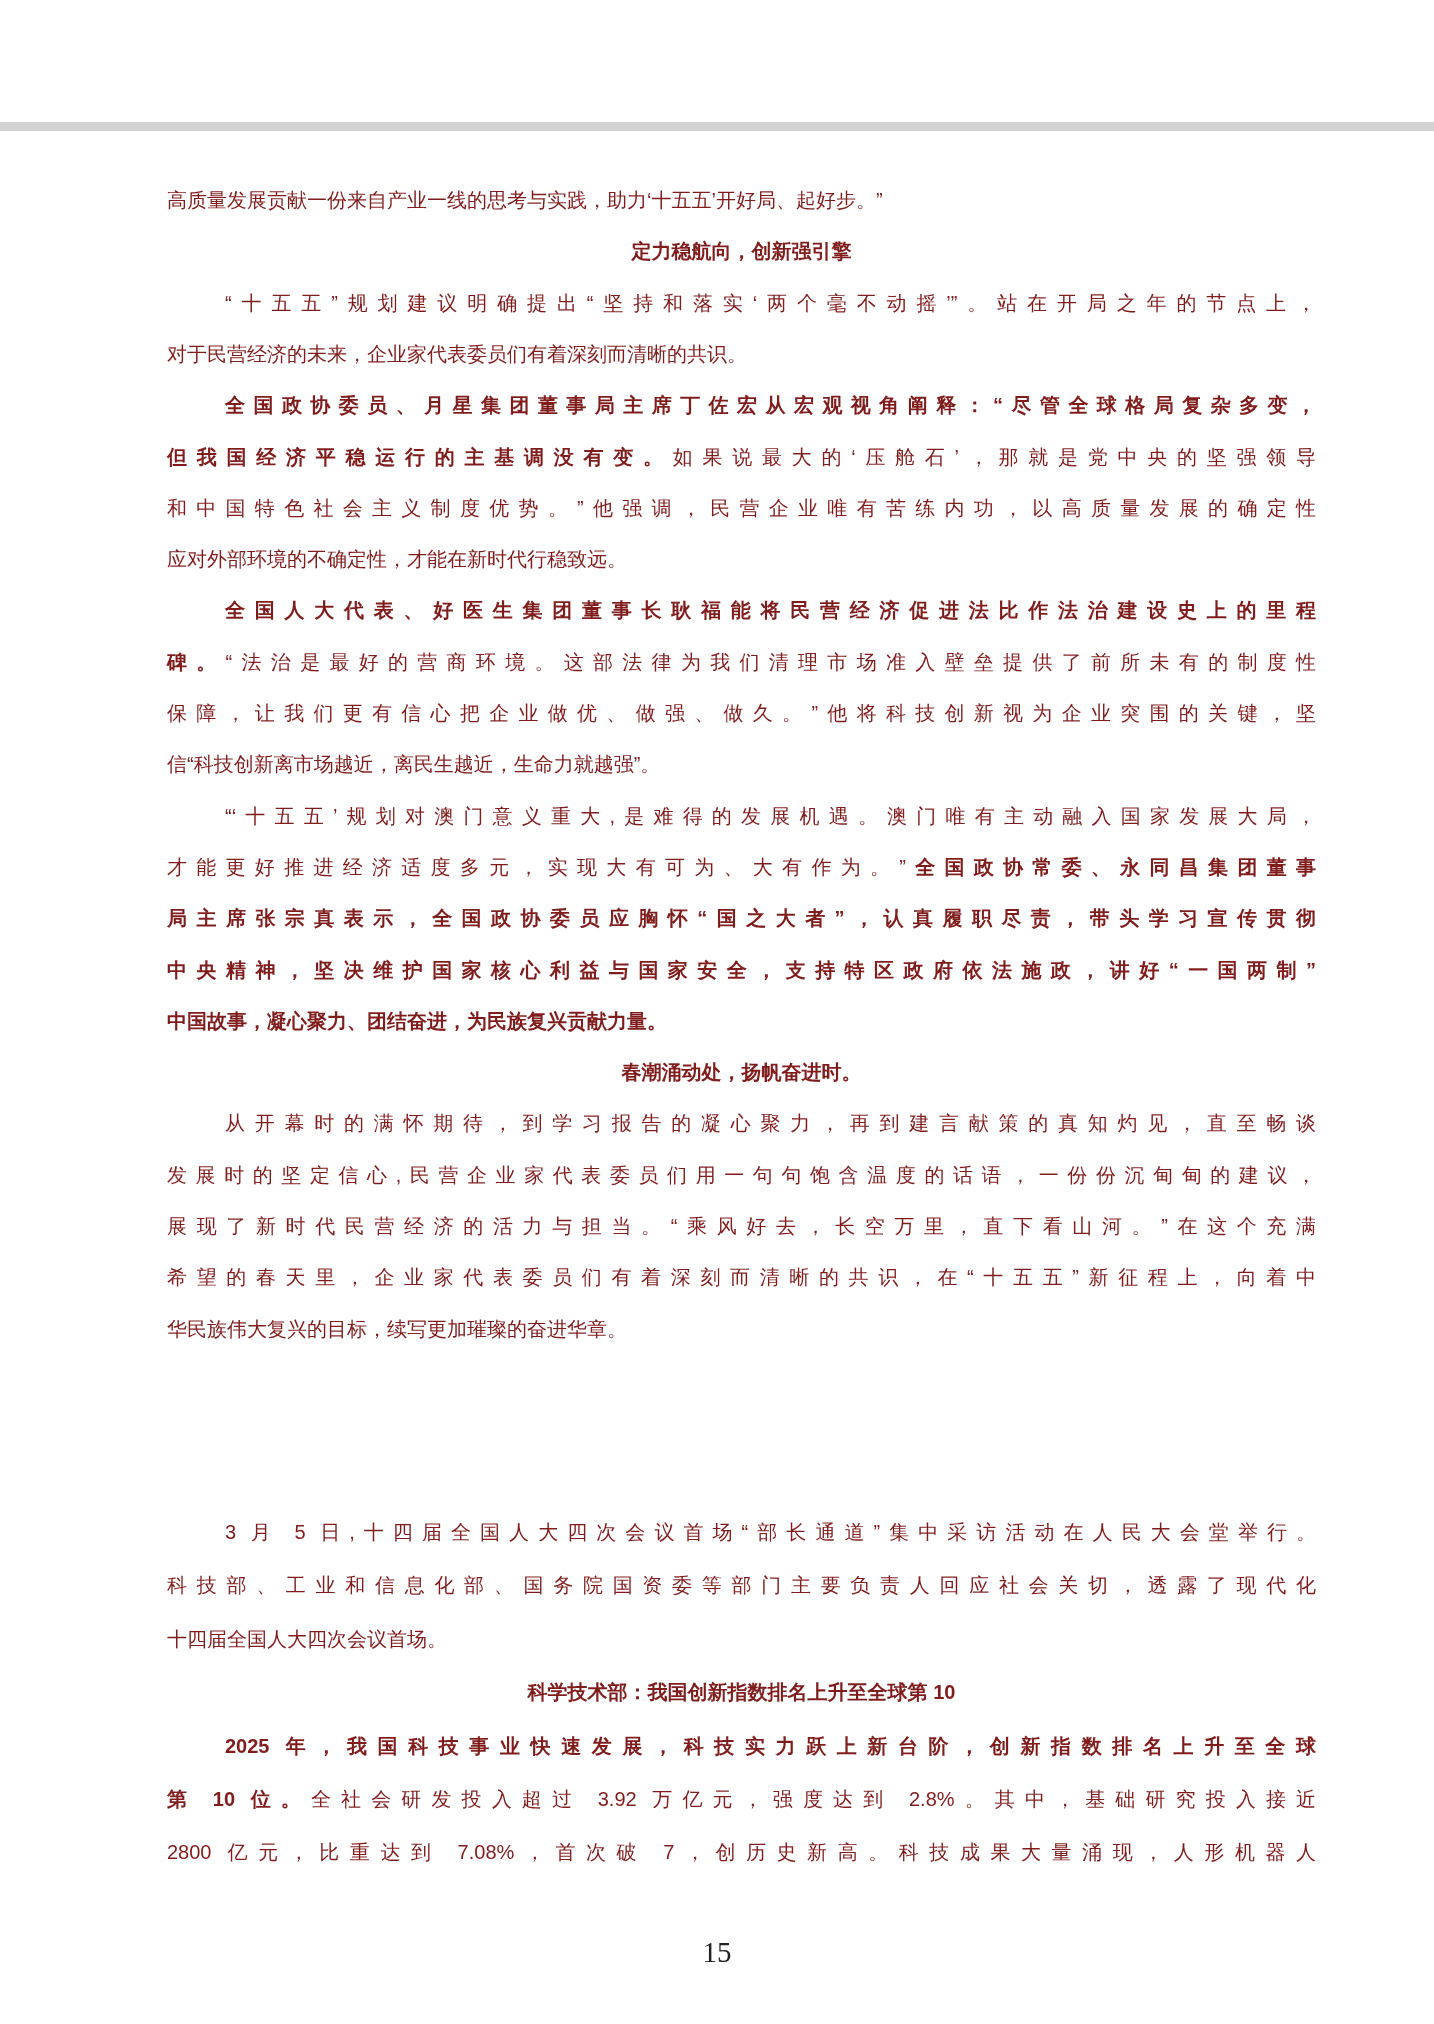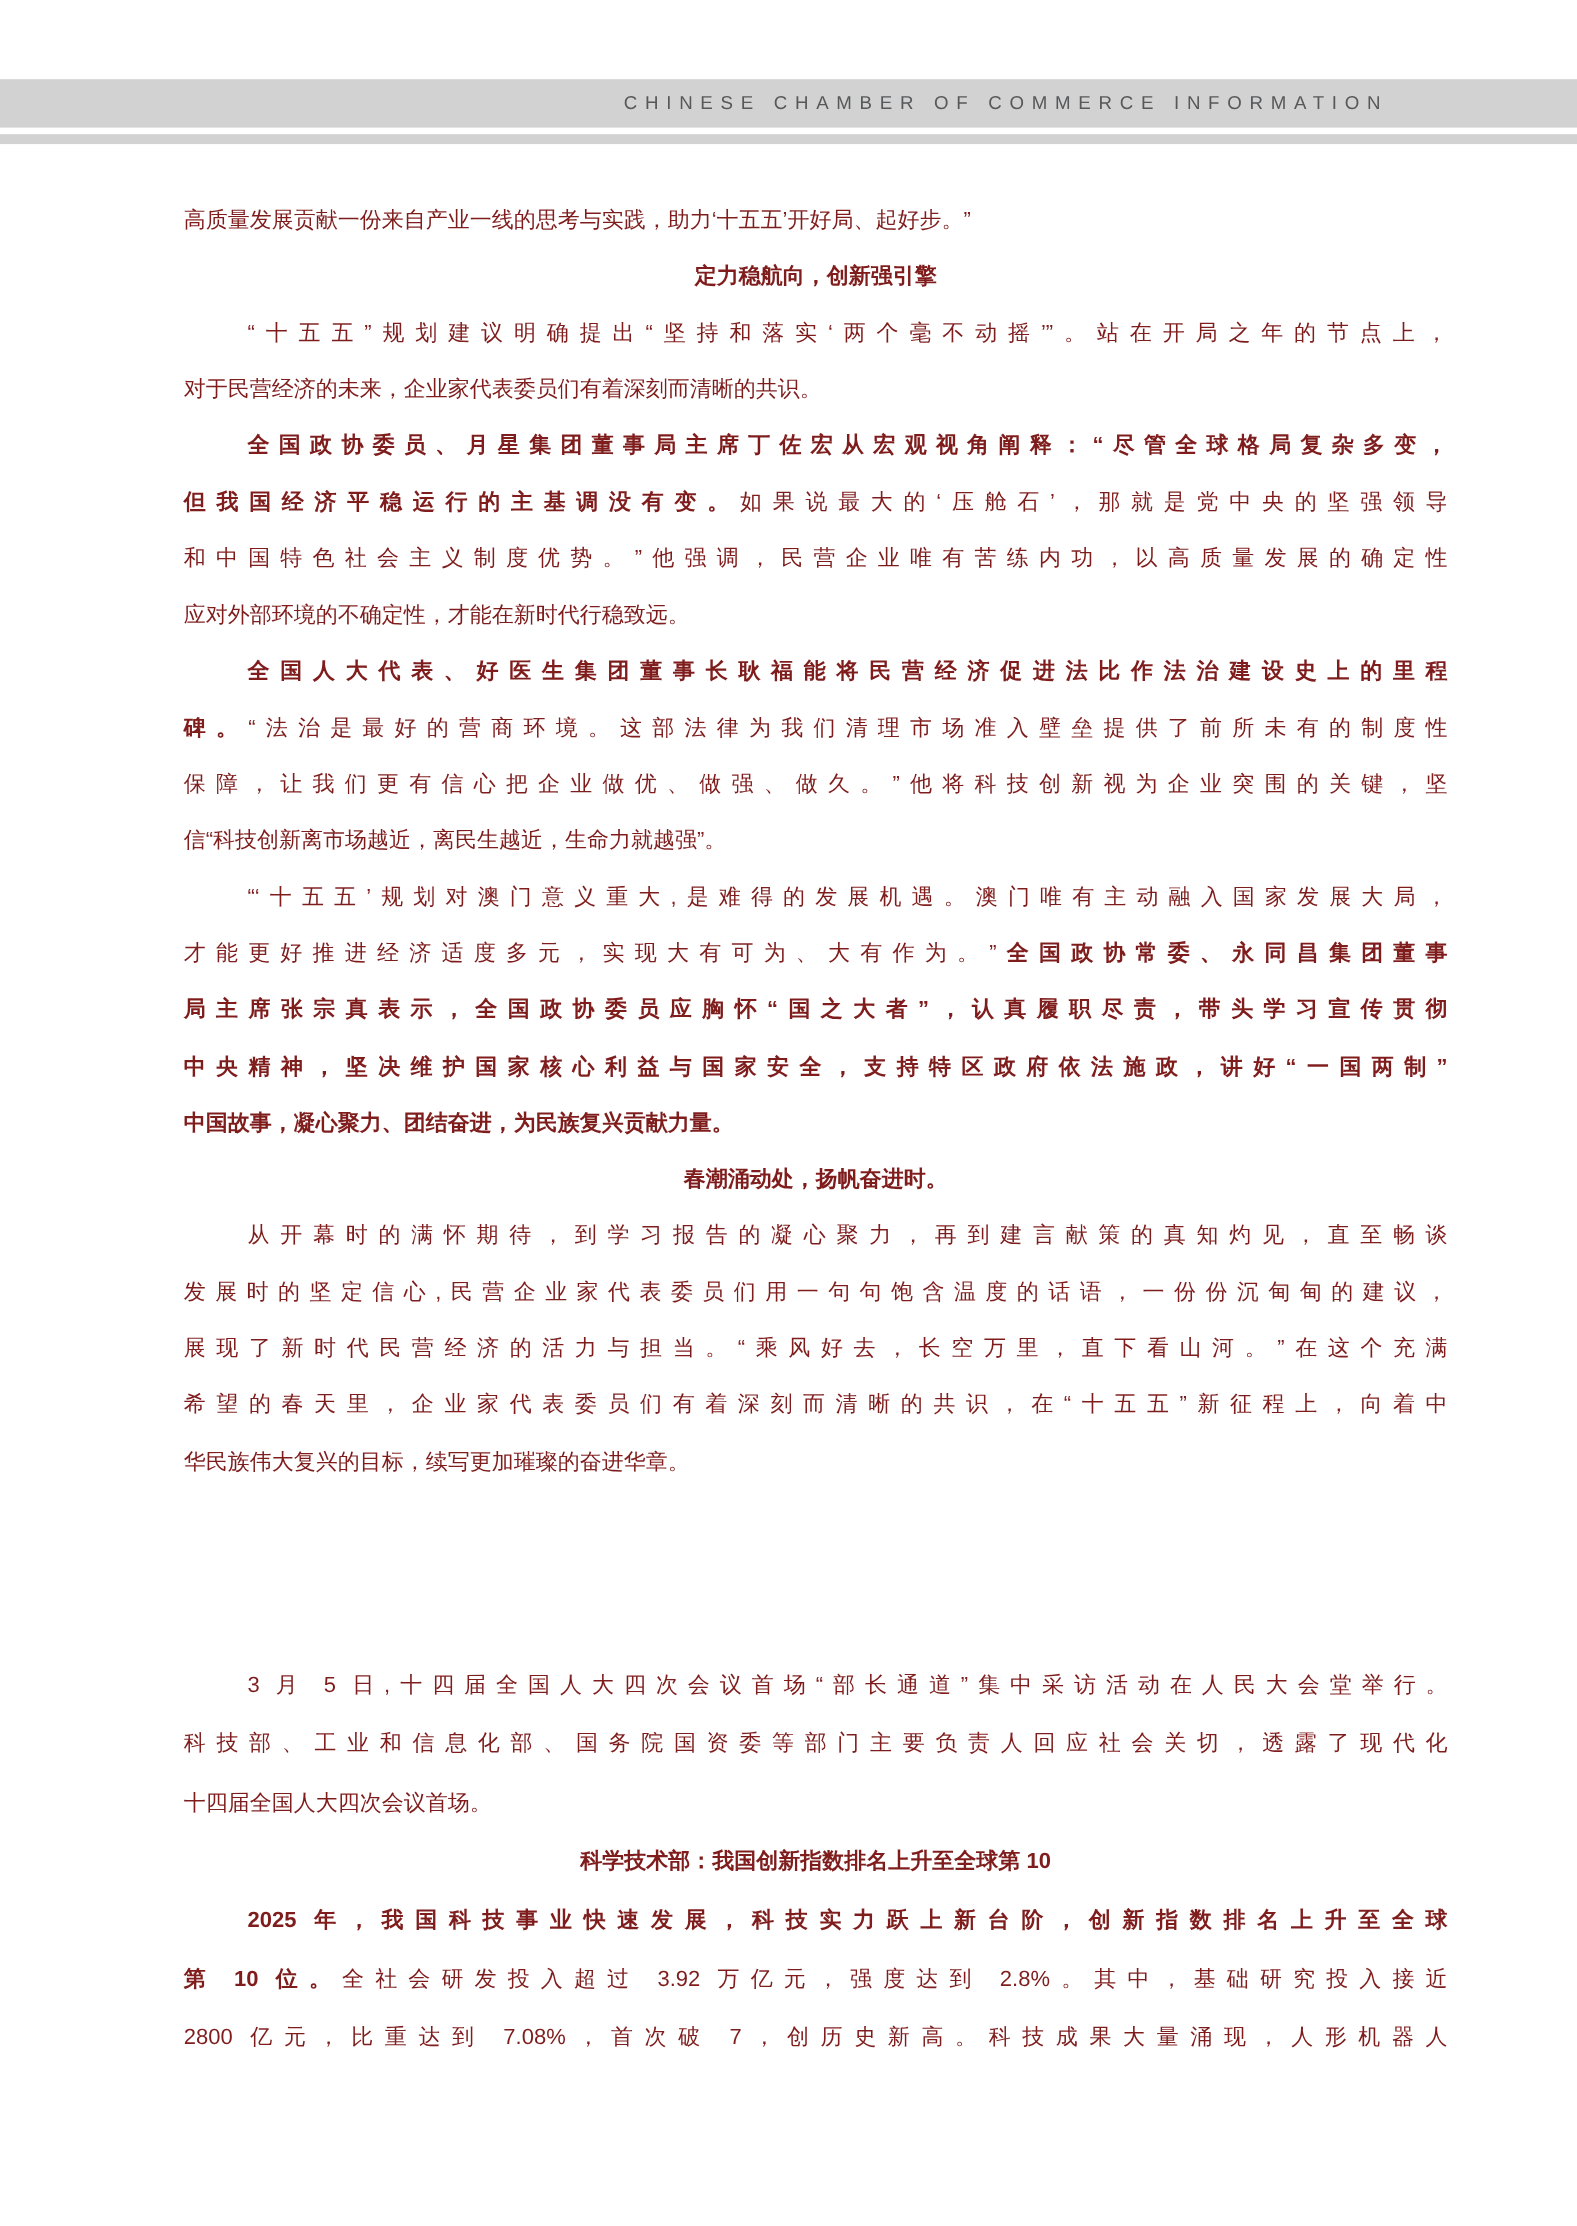--- a/index.html
+++ b/index.html
@@ -39,23 +39,20 @@
     position:absolute; top:1936px; left:0; width:1434px; height:36px;
     text-align:center; font-family:"Liberation Serif", serif;
     font-size:29px; color:#222;
   }
 </style>
 </head>
 <body>
 
 <div class="page">
 
-  <div class="band1">
-    <span class="bandtxt">CHINESE CHAMBER OF COMMERCE INFORMATION</span>
-  </div>
   <div class="band2"></div>
 
   <div id="a1-host">
       <div class="ln" style="top: 174px;"><span>高质量发展贡献一份来自产业一线的思考与实践，助力‘十五五’开好局、起好步。”</span></div>
       <div class="ln c" style="top: 225px;"><span class="b">定力稳航向，创新强引擎</span></div>
       <div class="ln j ind" style="top: 277px;"><span>“十五五”规划建议明确提出“坚持和落实‘两个毫不动摇’”。站在开局之年的节点上，</span></div>
       <div class="ln" style="top: 328px;"><span>对于民营经济的未来，企业家代表委员们有着深刻而清晰的共识。</span></div>
       <div class="ln j ind" style="top: 379px;"><span class="b">全国政协委员、月星集团董事局主席丁佐宏从宏观视角阐释：“尽管全球格局复杂多变，</span></div>
       <div class="ln j" style="top: 431px;"><span class="b">但我国经济平稳运行的主基调没有变。</span><span>如果说最大的‘压舱石’，那就是党中央的坚强领导</span></div>
       <div class="ln j" style="top: 482px;"><span>和中国特色社会主义制度优势。”他强调，民营企业唯有苦练内功，以高质量发展的确定性</span></div>
@@ -83,14 +80,15 @@
   <div id="a2-host">
       <div class="ln j ind" style="top: 1506px;"><span>3 月 5 日,十四届全国人大四次会议首场“部长通道”集中采访活动在人民大会堂举行。</span></div>
       <div class="ln j" style="top: 1559px;"><span>科技部、工业和信息化部、国务院国资委等部门主要负责人回应社会关切，透露了现代化</span></div>
       <div class="ln" style="top: 1613px;"><span>十四届全国人大四次会议首场。</span></div>
       <div class="ln c" style="top: 1666px;"><span class="b">科学技术部：我国创新指数排名上升至全球第 10</span></div>
       <div class="ln j ind" style="top: 1720px;"><span class="b">2025 年，我国科技事业快速发展，科技实力跃上新台阶，创新指数排名上升至全球</span></div>
       <div class="ln j" style="top: 1773px;"><span class="b">第 10 位。</span><span>全社会研发投入超过 3.92 万亿元，强度达到 2.8%。其中，基础研究投入接近</span></div>
       <div class="ln j" style="top: 1826px;"><span>2800 亿元，比重达到 7.08%，首次破 7，创历史新高。科技成果大量涌现，人形机器人</span></div>
     </div>
 
+  <div class="pagenum">15</div>
 
 </div>
 
 </body></html>

